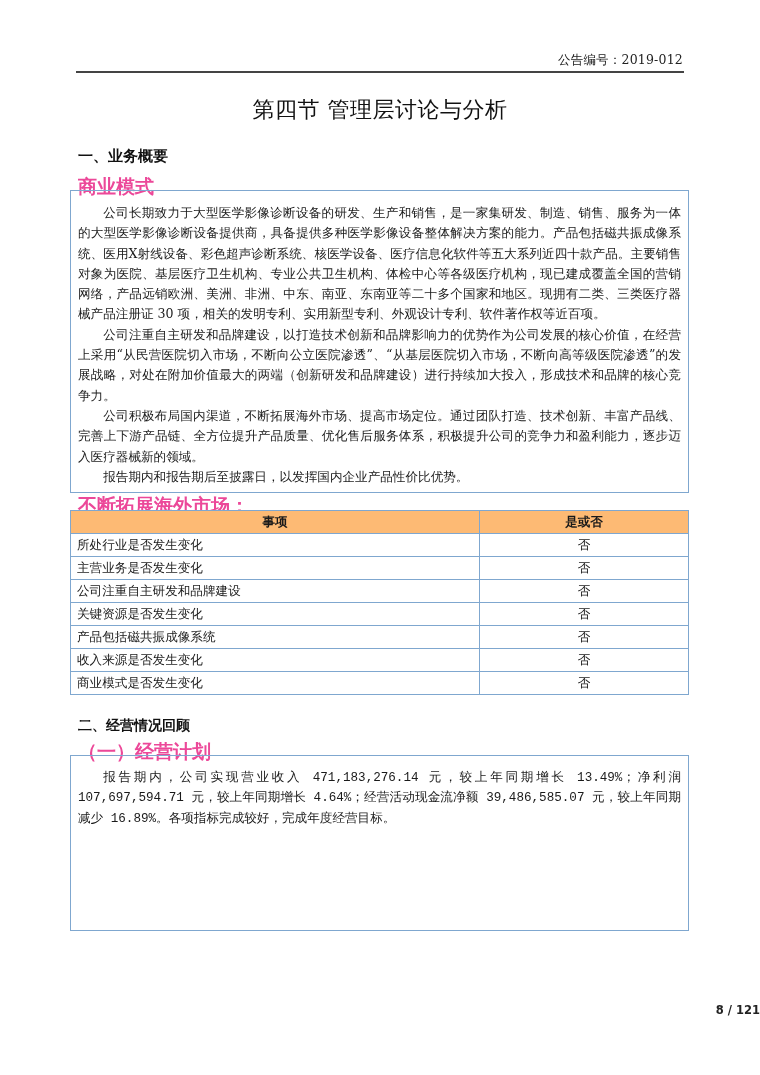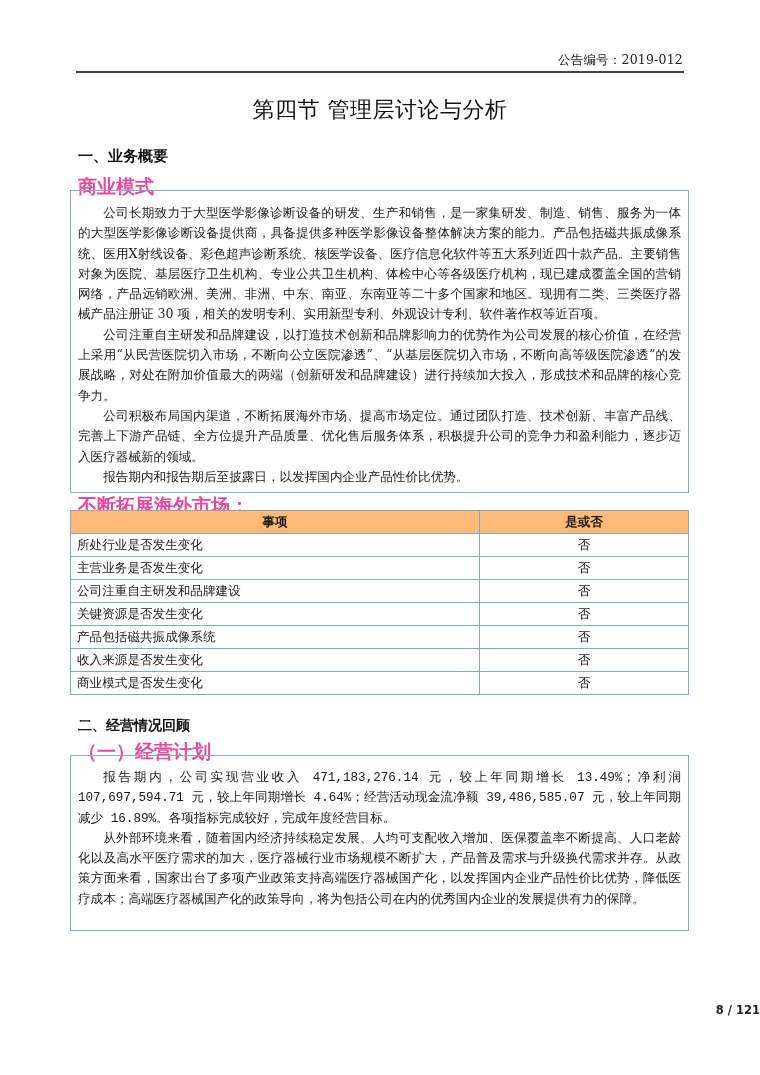--- a/index.html
+++ b/index.html
@@ -82,17 +82,16 @@
         <td class="val">否</td>
       </tr>
     </tbody>
   </table>
 
   <div class="h1" style="top:717px; font-size:14px;">二、经营情况回顾</div>
   <div class="h2" style="top:739px;">（一）经营计划</div>
 
   <div class="textbox" style="top:755px; height:176px;font-family:Liberation Mono, monospace;">
     <p>报告期内，公司实现营业收入 471,183,276.14 元，较上年同期增长 13.49%；净利润 107,697,594.71 元，较上年同期增长 4.64%；经营活动现金流净额 39,486,585.07 元，较上年同期减少 16.89%。各项指标完成较好，完成年度经营目标。</p>
-    <p>从外部环境来看，随着国内经济持续稳定发展、人均可支配收入增加、医保覆盖率不断提高、人口老龄化以及高水平医疗需求的加大，医疗器械行业市场规模不断扩大，产品普及需求与升级换代需求并存。从政策方面来看，国家出台了多项产业政策支持高端医疗器械国产化，以发挥国内企业产品性价比优势，降低医疗成本；高端医疗器械国产化的政策导向，将为包括公司在内的优秀国内企业的发展提供有力的保障。</p>
   </div>
 
   <div class="page-no">8 / 121</div>
 </div>
 
 </body></html>

